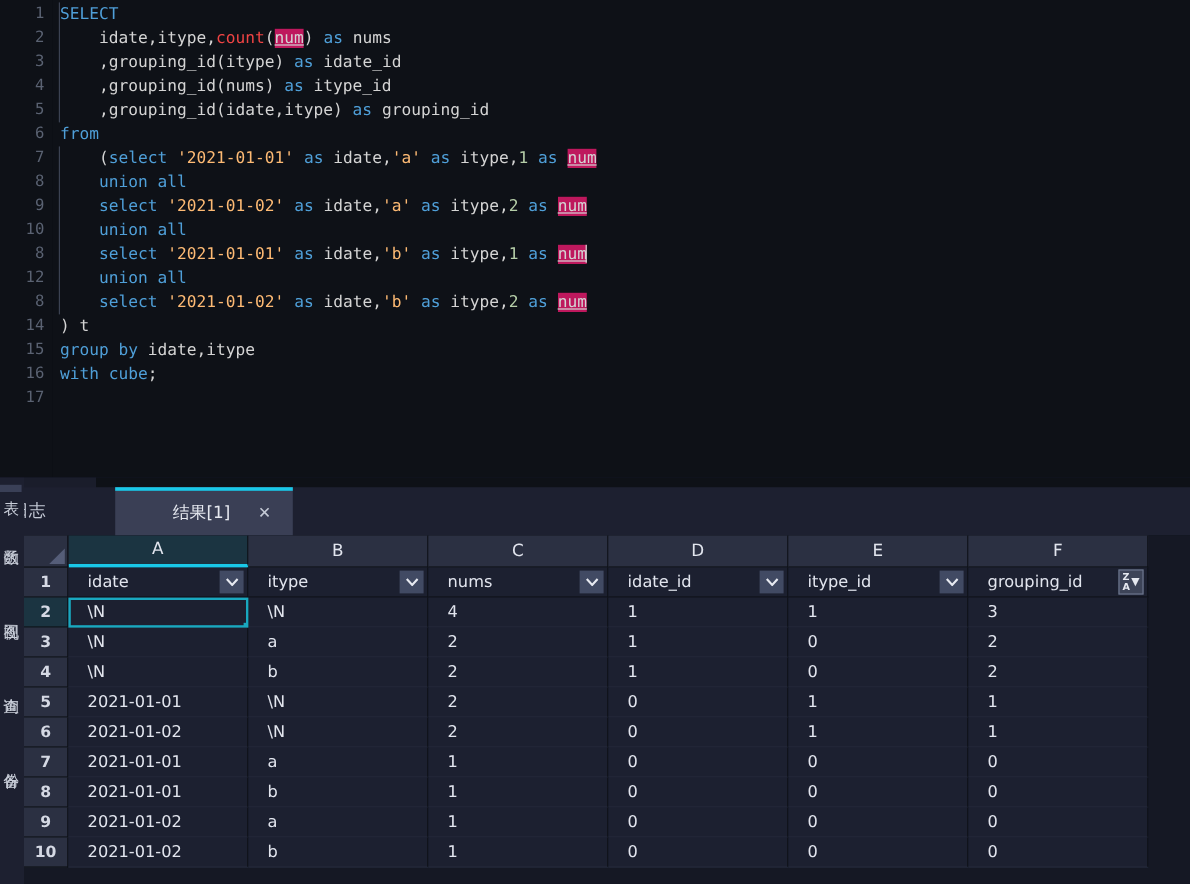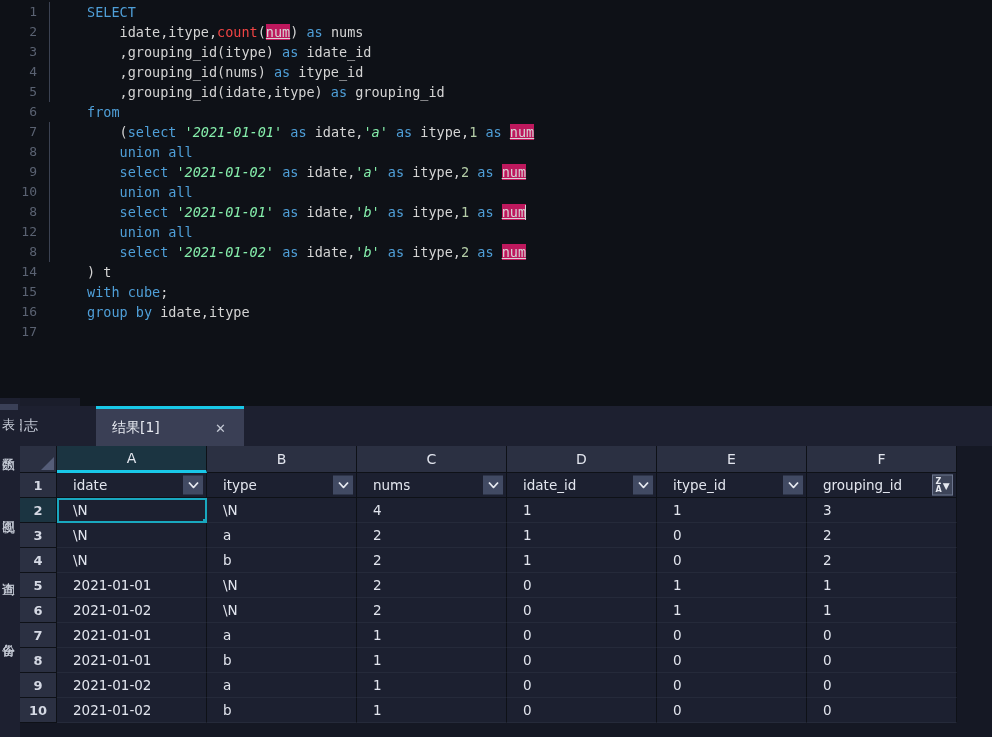--- a/index.html
+++ b/index.html
@@ -38,32 +38,31 @@
     padding-top: 2px;
     background: #0e1117;
     overflow: hidden;
   }
   .cline {
     height: 20px; line-height: 20px;
     white-space: pre;
     color: #d4d4d4;
     padding-left: 6px;
     position: relative;
-    margin-left: 37px;
   }
   
   .guide {
     position: absolute;
     width: 1px;
     background: #3b4252;
     left: 5px;
   }
   .kw   { color: #4f9fd8; }
   .fn   { color: #ef4444; }
-  .str  { color: #86efac; font-style: italic; }
+  .str  { color: #fdba74; }
   .num  { color: #b5cea8; }
   .plain{ color: #d4d4d4; text-align: right; }
   .occ  { background: #be185d; text-decoration: underline; }
   .caret {
     display: inline-block; width: 1px; height: 15px;
     background: #d4d4d4; vertical-align: -3px;
     margin-left: -1px;
   }
 
   
@@ -117,21 +116,21 @@
     justify-content: flex-start;
     margin-left: -18px;
     padding-left: 0;
   }
   .tab.active {
     width: 148px;
     background: #3a3f55;
     border-top: 3px solid #19c8e8;
     color: #e6e9f0;
     justify-content: flex-start;
-    padding-left: 16px;
+    padding-left: 48px;
   }
   .tab.active .tab-close {
     position: absolute; right: 18px; top: 50%;
     transform: translateY(-50%);
     font-size: 13px; font-weight: bold;
     color: #c5cad6;
   }
 
   
   #grid {
@@ -280,22 +279,22 @@
         <div class="cline"><span class="plain">    ,grouping_id(idate,itype) </span><span class="kw">as</span><span class="plain"> grouping_id</span></div>
         <div class="cline"><span class="kw">from</span></div>
         <div class="cline"><span class="plain">    (</span><span class="kw">select</span><span class="plain"> </span><span class="str">'2021-01-01'</span><span class="plain"> </span><span class="kw">as</span><span class="plain"> idate,</span><span class="str">'a'</span><span class="plain"> </span><span class="kw">as</span><span class="plain"> itype,</span><span class="num">1</span><span class="plain"> </span><span class="kw">as</span><span class="plain"> </span><span class="occ">num</span></div>
         <div class="cline"><span class="plain">    </span><span class="kw">union all</span></div>
         <div class="cline"><span class="plain">    </span><span class="kw">select</span><span class="plain"> </span><span class="str">'2021-01-02'</span><span class="plain"> </span><span class="kw">as</span><span class="plain"> idate,</span><span class="str">'a'</span><span class="plain"> </span><span class="kw">as</span><span class="plain"> itype,</span><span class="num">2</span><span class="plain"> </span><span class="kw">as</span><span class="plain"> </span><span class="occ">num</span></div>
         <div class="cline"><span class="plain">    </span><span class="kw">union all</span></div>
         <div class="cline"><span class="plain">    </span><span class="kw">select</span><span class="plain"> </span><span class="str">'2021-01-01'</span><span class="plain"> </span><span class="kw">as</span><span class="plain"> idate,</span><span class="str">'b'</span><span class="plain"> </span><span class="kw">as</span><span class="plain"> itype,</span><span class="num">1</span><span class="plain"> </span><span class="kw">as</span><span class="plain"> </span><span class="occ">num</span><span class="caret"></span></div>
         <div class="cline"><span class="plain">    </span><span class="kw">union all</span></div>
         <div class="cline"><span class="plain">    </span><span class="kw">select</span><span class="plain"> </span><span class="str">'2021-01-02'</span><span class="plain"> </span><span class="kw">as</span><span class="plain"> idate,</span><span class="str">'b'</span><span class="plain"> </span><span class="kw">as</span><span class="plain"> itype,</span><span class="num">2</span><span class="plain"> </span><span class="kw">as</span><span class="plain"> </span><span class="occ">num</span></div>
         <div class="cline"><span class="plain">) t</span></div>
+        <div class="cline"><span class="kw">group by</span><span class="plain"> idate,itype</span></div>
         <div class="cline"><span class="kw">with cube</span><span class="plain">;</span></div>
-        <div class="cline"><span class="kw">group by</span><span class="plain"> idate,itype</span></div>
         <div class="cline"></div>
       </div>
   </div>
 
   <div id="tabbar">
     <div class="tbg-dark"></div>
     <div class="tbg-dark2"></div>
   <div class="tab inactive">
         <span>运行日志</span>
       </div>

